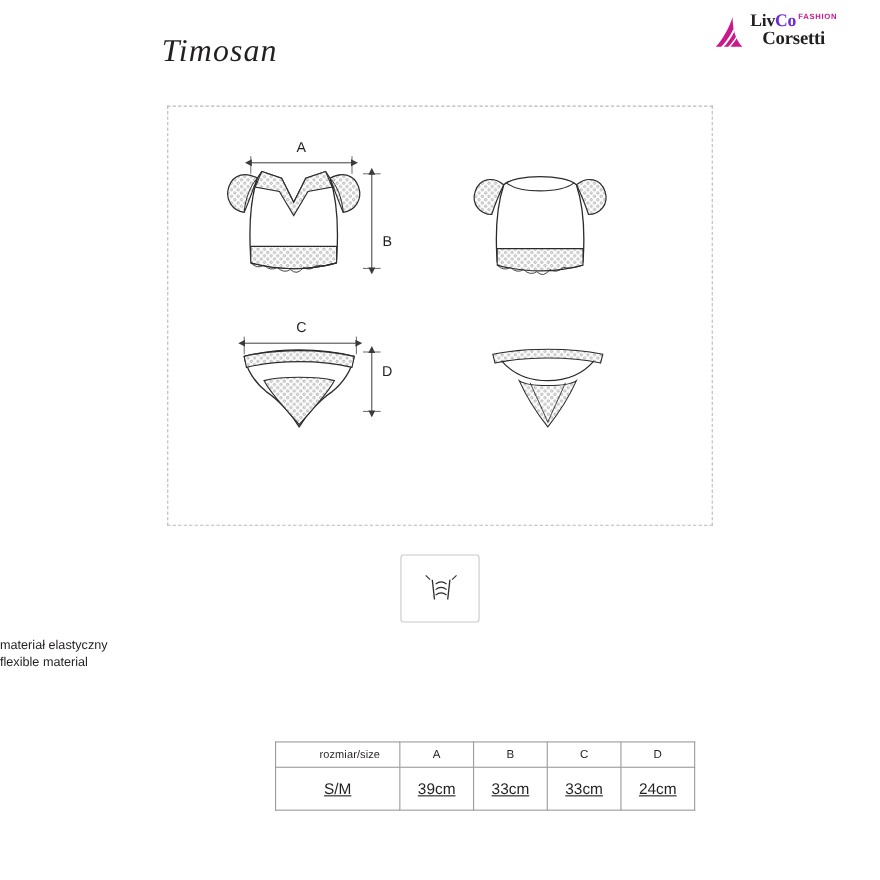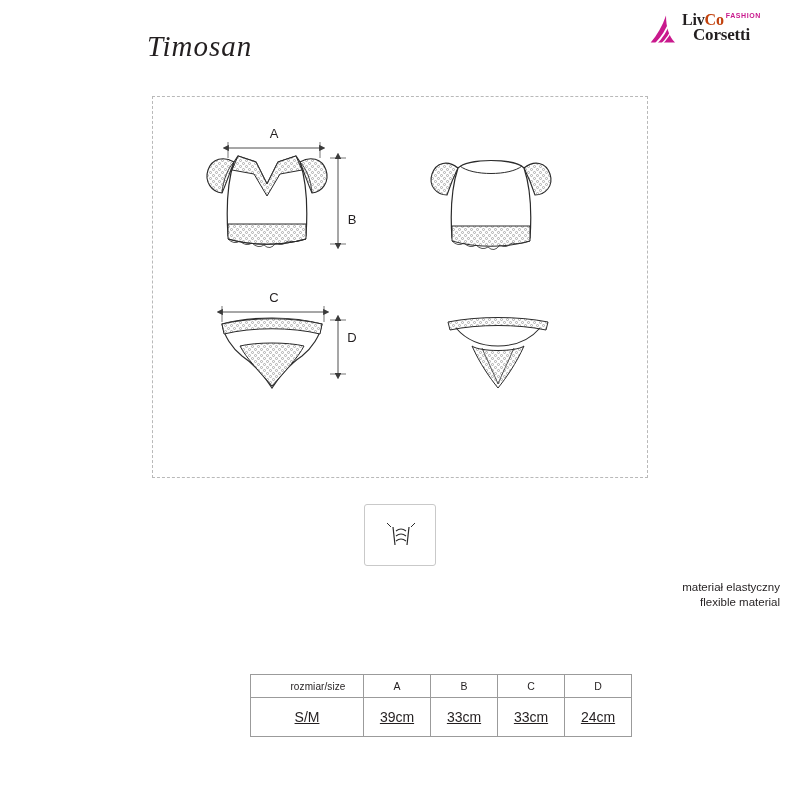--- a/index.html
+++ b/index.html
@@ -37,21 +37,21 @@
     top: 4px;
     line-height: 1.02;
   }
   .logo-line1 {
     font-family: "Liberation Serif", serif;
     font-weight: bold;
     font-size: 16px;
     color: #231f20;
     letter-spacing: -0.2px;
   }
-  .logo-line1 .pink { color: #c2410c; }
+  .logo-line1 .pink { color: #6d28d9; }
   .logo-fashion {
     font-family: "Liberation Sans", sans-serif;
     font-size: 7px;
     color: #c9198d;
     letter-spacing: 0.6px;
     vertical-align: top;
     margin-left: 2px;
   }
   .logo-line2 {
     font-family: "Liberation Serif", serif;
@@ -103,21 +103,21 @@
     height: 62px;
     border: 1px solid #c9c9c9;
     border-radius: 3px;
     box-sizing: border-box;
   }
   .material-caption {
     position: absolute;
     left: 0;
     top: 580px;
     width: 780px;
-    text-align: right;
+    text-align: left;
     font-size: 11.5px;
     line-height: 15px;
     color: #231f20;
   }
 
   
   .size-table {
     position: absolute;
     left: 250px;
     top: 674px;

